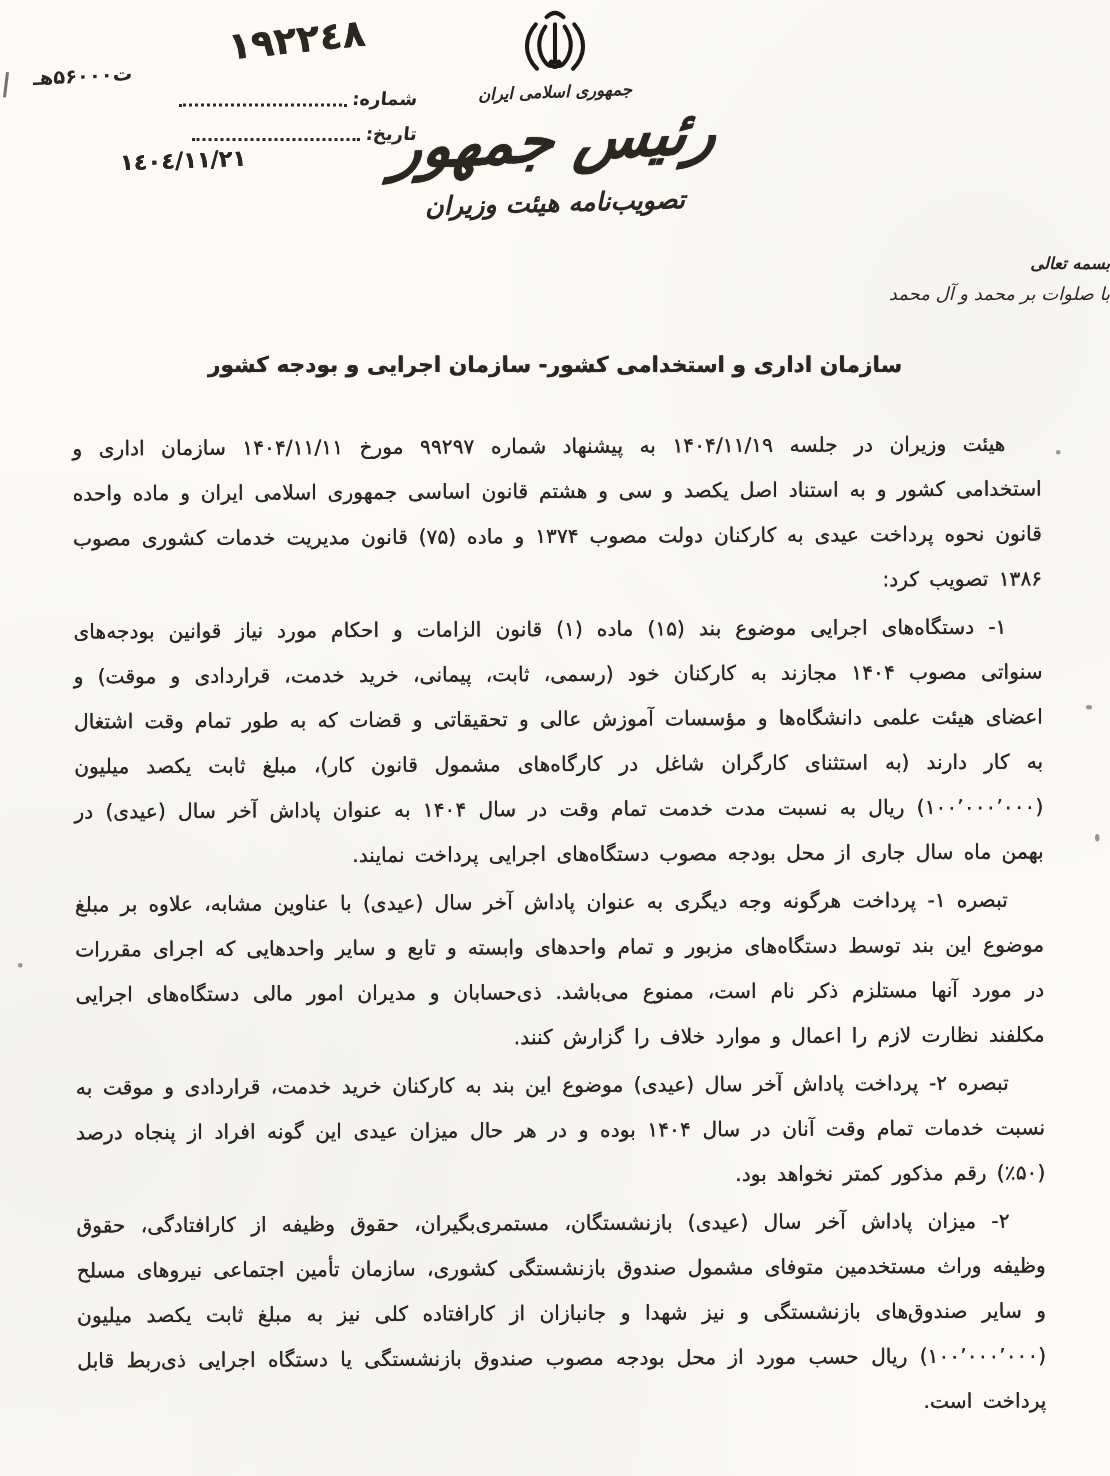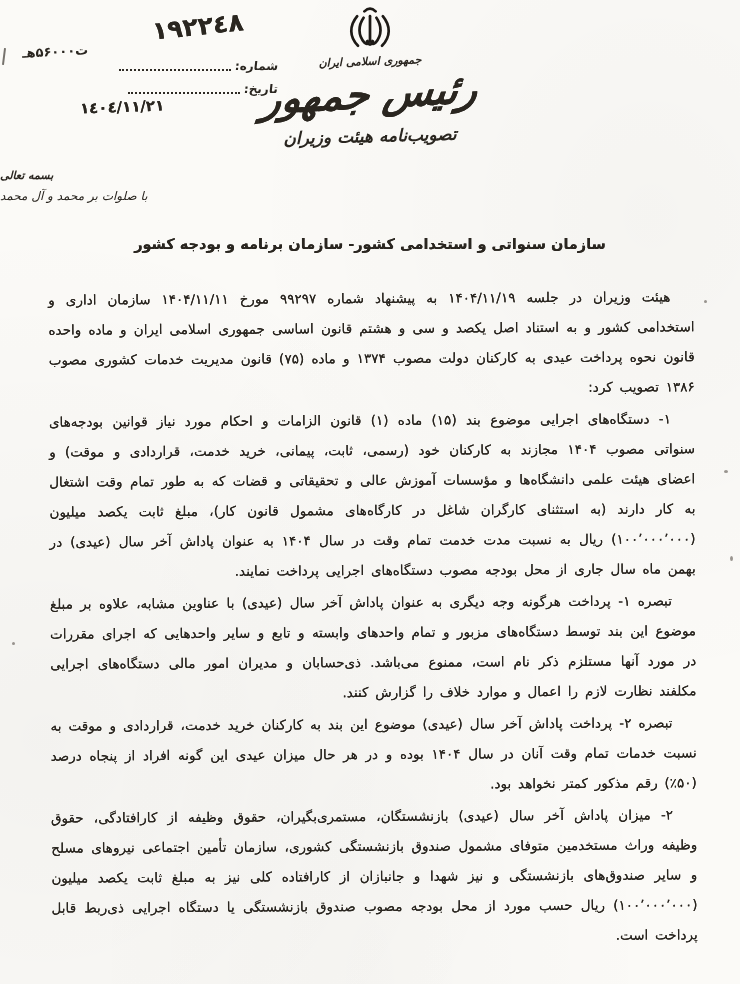--- a/index.html
+++ b/index.html
@@ -44,21 +44,21 @@
   .emblem{display:block;margin:0 auto;}
   .country{font-size:11px;font-weight:bold;font-style:italic;transform:rotate(-2deg);margin-top:1px;}
   .president{
     font-size:40px;font-weight:bold;font-style:italic;
     transform:skewX(-10deg) rotate(-3deg);
     margin-top:2px;line-height:48px;
     text-shadow:0 0 0.6px currentColor;
   }
   .doctype{font-size:17px;font-weight:bold;font-style:italic;transform:rotate(-1.5deg);margin-top:8px;}
   
-  .invocation{position:absolute;top:169px;left:0;width:100%;text-align:left;}
+  .invocation{position:absolute;top:169px;left:0;width:100%;text-align:right;}
   .besmele{font-size:11px;font-weight:bold;font-style:italic;}
   .salawat{font-size:12px;font-weight:normal;font-style:italic;margin-top:7px;}
   
   .addressee{
     position:absolute;top:236px;left:0;width:100%;
     text-align:center;direction:rtl;
     font-size:14.5px;font-weight:bold;
     text-shadow:0 0 0.5px currentColor;
   }
   
@@ -110,21 +110,21 @@
     <div class="country">جمهوری اسلامی ایران</div>
     <div class="president">رئیس جمهور</div>
     <div class="doctype">تصویب‌نامه هیئت وزیران</div>
   </div>
 
   <div class="invocation">
     <div class="besmele">بسمه تعالی</div>
     <div class="salawat">با صلوات بر محمد و آل محمد</div>
   </div>
 
-  <div class="addressee">سازمان سنواتی و استخدامی کشور- سازمان برنامه و بودجه کشور</div>
+  <div class="addressee">سازمان اداری و استخدامی کشور- سازمان اجرایی و بودجه کشور</div>
 
   <div class="body">
     <p>هیئت وزیران در جلسه ۱۴۰۴/۱۱/۱۹ به پیشنهاد شماره ۹۹۲۹۷ مورخ ۱۴۰۴/۱۱/۱۱ سازمان اداری و استخدامی کشور و به استناد اصل یکصد و سی و هشتم قانون اساسی جمهوری اسلامی ایران و ماده واحده قانون نحوه پرداخت عیدی به کارکنان دولت مصوب ۱۳۷۴ و ماده (۷۵) قانون مدیریت خدمات کشوری مصوب ۱۳۸۶ تصویب کرد:</p>
     <p>۱- دستگاه‌های اجرایی موضوع بند (۱۵) ماده (۱) قانون الزامات و احکام مورد نیاز قوانین بودجه‌های سنواتی مصوب ۱۴۰۴ مجازند به کارکنان خود (رسمی، ثابت، پیمانی، خرید خدمت، قراردادی و موقت) و اعضای هیئت علمی دانشگاه‌ها و مؤسسات آموزش عالی و تحقیقاتی و قضات که به طور تمام وقت اشتغال به کار دارند (به استثنای کارگران شاغل در کارگاه‌های مشمول قانون کار)، مبلغ ثابت یکصد میلیون (۱۰۰٬۰۰۰٬۰۰۰) ریال به نسبت مدت خدمت تمام وقت در سال ۱۴۰۴ به عنوان پاداش آخر سال (عیدی) در بهمن ماه سال جاری از محل بودجه مصوب دستگاه‌های اجرایی پرداخت نمایند.</p>
     <p>تبصره ۱- پرداخت هرگونه وجه دیگری به عنوان پاداش آخر سال (عیدی) با عناوین مشابه، علاوه بر مبلغ موضوع این بند توسط دستگاه‌های مزبور و تمام واحدهای وابسته و تابع و سایر واحدهایی که اجرای مقررات در مورد آنها مستلزم ذکر نام است، ممنوع می‌باشد. ذی‌حسابان و مدیران امور مالی دستگاه‌های اجرایی مکلفند نظارت لازم را اعمال و موارد خلاف را گزارش کنند.</p>
     <p>تبصره ۲- پرداخت پاداش آخر سال (عیدی) موضوع این بند به کارکنان خرید خدمت، قراردادی و موقت به نسبت خدمات تمام وقت آنان در سال ۱۴۰۴ بوده و در هر حال میزان عیدی این گونه افراد از پنجاه درصد (۵۰٪) رقم مذکور کمتر نخواهد بود.</p>
     <p>۲- میزان پاداش آخر سال (عیدی) بازنشستگان، مستمری‌بگیران، حقوق وظیفه از کارافتادگی، حقوق وظیفه وراث مستخدمین متوفای مشمول صندوق بازنشستگی کشوری، سازمان تأمین اجتماعی نیروهای مسلح و سایر صندوق‌های بازنشستگی و نیز شهدا و جانبازان از کارافتاده کلی نیز به مبلغ ثابت یکصد میلیون (۱۰۰٬۰۰۰٬۰۰۰) ریال حسب مورد از محل بودجه مصوب صندوق بازنشستگی یا دستگاه اجرایی ذی‌ربط قابل پرداخت است.</p>
   </div>
 
   <div class="edge-line"></div>

